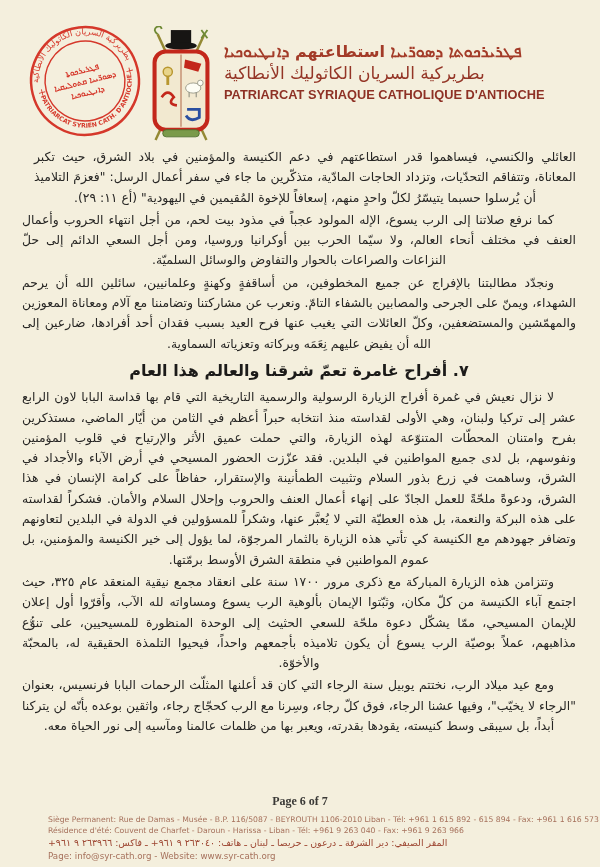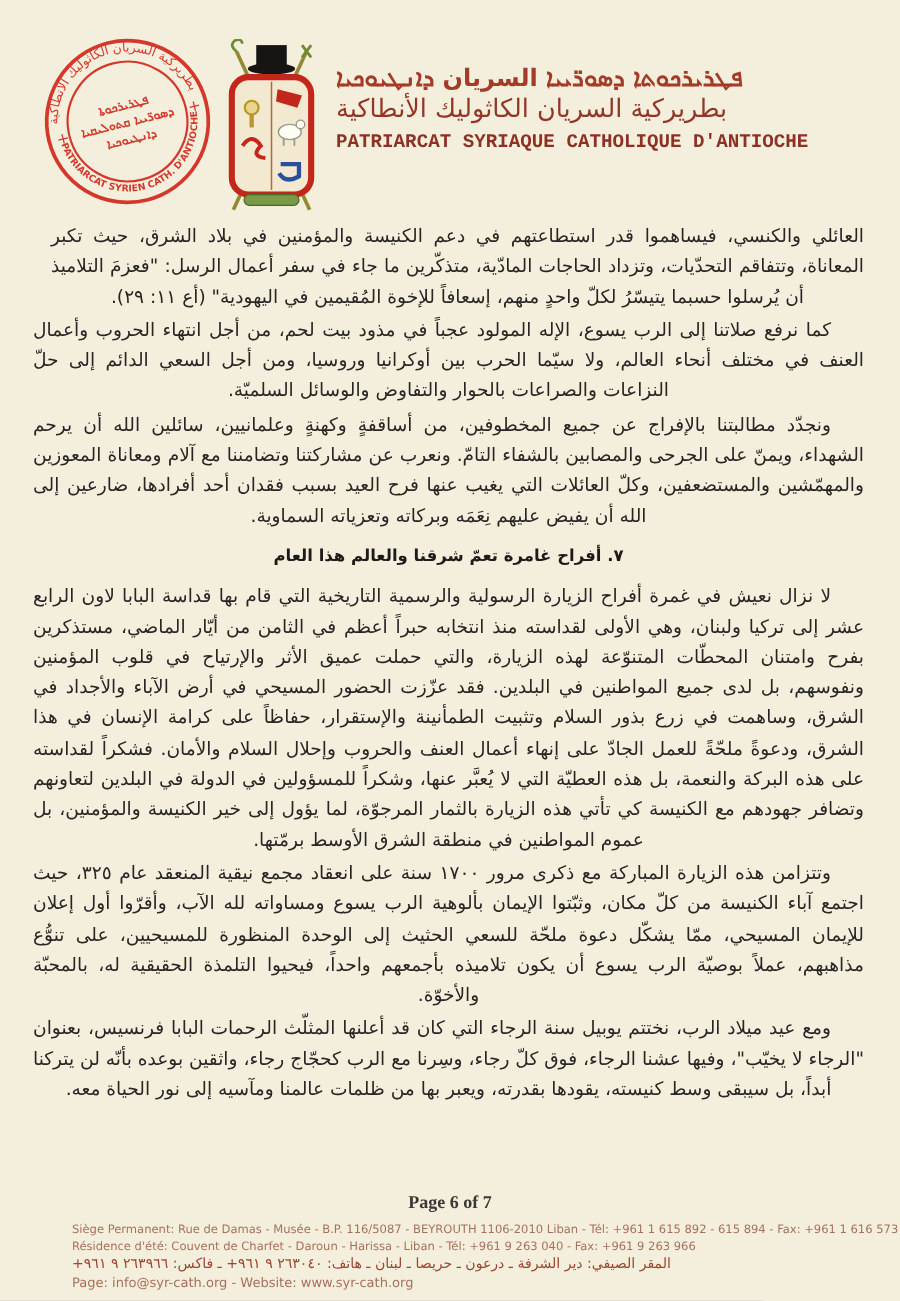--- a/index.html
+++ b/index.html
@@ -11,28 +11,28 @@
   
   .letterhead{position:relative;height:147px;}
   .stamp{position:absolute;left:28px;top:24px;width:114px;height:114px;
          transform:rotate(-14deg);z-index:3;opacity:.92;}
   .coat{position:absolute;left:140px;top:26px;width:82px;height:120px;z-index:2;}
   .titles{position:absolute;left:224px;top:42px;right:8px;z-index:1;}
   .syriac-title{color:#a33b28;font-weight:bold;font-size:16px;line-height:20px;
                 direction:rtl;text-align:left;letter-spacing:1px;white-space:nowrap;overflow:hidden;}
   .arabic-title{color:#943526;font-size:17px;line-height:22px;direction:rtl;
                 text-align:left;white-space:nowrap;}
-  .french-title{color:#8e3125;font-family:Liberation Mono, monospace;font-weight:bold;
+  .french-title{color:#8e3125;font-family:Liberation Sans, sans-serif;font-weight:bold;
                 font-size:12.8px;line-height:16px;margin-top:3px;white-space:nowrap;}
   
   .body-text{position:absolute;top:147px;left:22px;right:24px;bottom:86px;
              direction:rtl;font-size:12.4px;line-height:20.3px;overflow:hidden;}
   .para{margin:0 0 2px 0;text-align:justify;text-align-last:center;text-indent:22px;}
   .para.no-indent{text-indent:0;margin-left:12px;}
-  .section-heading{font-weight:bold;text-align:center;font-size:11px;
+  .section-heading{font-weight:bold;text-align:center;font-size:16px;
                    margin:7px 0 6px 0;color:#1c1b19;}
   
   .page-label{position:absolute;bottom:58px;left:0;right:0;text-align:center;
               font-family:"Liberation Serif",serif;font-weight:bold;font-size:12px;color:#3a3936;}
   .footer{position:absolute;bottom:4px;left:0;right:0;text-align:left;padding-left:48px;}
   .f-fr{font-size:7.7px;line-height:10.5px;color:#a6715c;}
   .f-ar{font-size:9.4px;line-height:13px;color:#9c4430;direction:rtl;}
   .f-em{font-size:8.7px;line-height:13px;color:#a6715c;margin-top:1px;}
 </style>
 </head>
@@ -82,21 +82,21 @@
       <ellipse cx="52" cy="61" rx="7.5" ry="5" fill="#fdfdf4" stroke="#9a9a8a" stroke-width="0.9"></ellipse>
       <circle cx="59" cy="56" r="2.8" fill="#fdfdf4" stroke="#9a9a8a" stroke-width="0.9"></circle>
       <line x1="48" y1="65" x2="48" y2="70" stroke="#9a9a8a" stroke-width="1.2"></line>
       <line x1="55" y1="65" x2="55" y2="70" stroke="#9a9a8a" stroke-width="1.2"></line>
       <path d="M 46 82 h 12 v 8 q -9 5 -13 -2" fill="none" stroke="#2a4fa0" stroke-width="2.8"></path>
 
       <rect x="22" y="102" width="36" height="7" rx="3.5" fill="#7a9a4a" stroke="#4a6a2a" stroke-width="0.8"></rect>
     </svg>
 
     <div class="titles">
-      <div class="syriac-title">ܦܛܪܝܪܟܘܬܐ ܕܣܘܪ̈ܝܝܐ السريان ܕܐܢܛܝܘܟܝܐ</div>
+      <div class="syriac-title">ܦܛܪܝܪܟܘܬܐ ܕܣܘܪ̈ܝܝܐ استطاعتهم ܕܐܢܛܝܘܟܝܐ</div>
       <div class="arabic-title">بطريركية السريان الكاثوليك الأنطاكية</div>
       <div class="french-title">PATRIARCAT SYRIAQUE CATHOLIQUE D'ANTIOCHE</div>
     </div>
   </header>
 
   <main class="body-text">
     <p class="para no-indent">العائلي والكنسي، فيساهموا قدر استطاعتهم في دعم الكنيسة والمؤمنين في بلاد الشرق، حيث تكبر المعاناة، وتتفاقم التحدّيات، وتزداد الحاجات المادّية، متذكّرين ما جاء في سفر أعمال الرسل: "فعزمَ التلاميذ أن يُرسلوا حسبما يتيسّرُ لكلّ واحدٍ منهم، إسعافاً للإخوة المُقيمين في اليهودية" (أع ١١: ٢٩).</p>
     <p class="para">كما نرفع صلاتنا إلى الرب يسوع، الإله المولود عجباً في مذود بيت لحم، من أجل انتهاء الحروب وأعمال العنف في مختلف أنحاء العالم، ولا سيّما الحرب بين أوكرانيا وروسيا، ومن أجل السعي الدائم إلى حلّ النزاعات والصراعات بالحوار والتفاوض والوسائل السلميّة.</p>
     <p class="para">ونجدّد مطالبتنا بالإفراج عن جميع المخطوفين، من أساقفةٍ وكهنةٍ وعلمانيين، سائلين الله أن يرحم الشهداء، ويمنّ على الجرحى والمصابين بالشفاء التامّ. ونعرب عن مشاركتنا وتضامننا مع آلام ومعاناة المعوزين والمهمّشين والمستضعفين، وكلّ العائلات التي يغيب عنها فرح العيد بسبب فقدان أحد أفرادها، ضارعين إلى الله أن يفيض عليهم نِعَمَه وبركاته وتعزياته السماوية.</p>
     <h2 class="section-heading">٧. أفراح غامرة تعمّ شرقنا والعالم هذا العام</h2>

